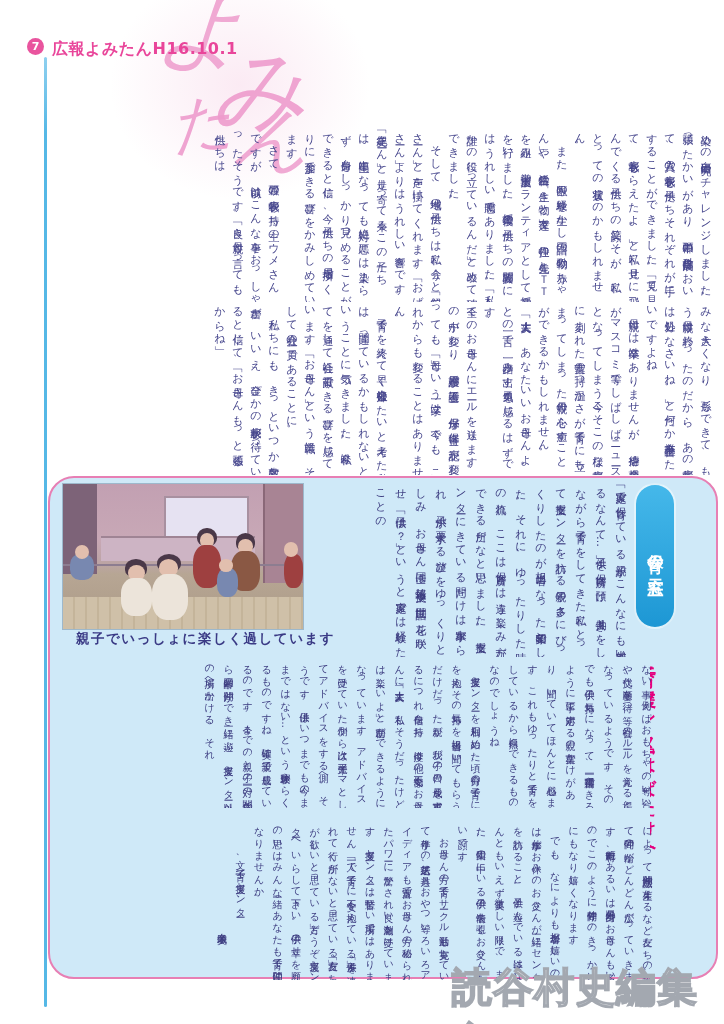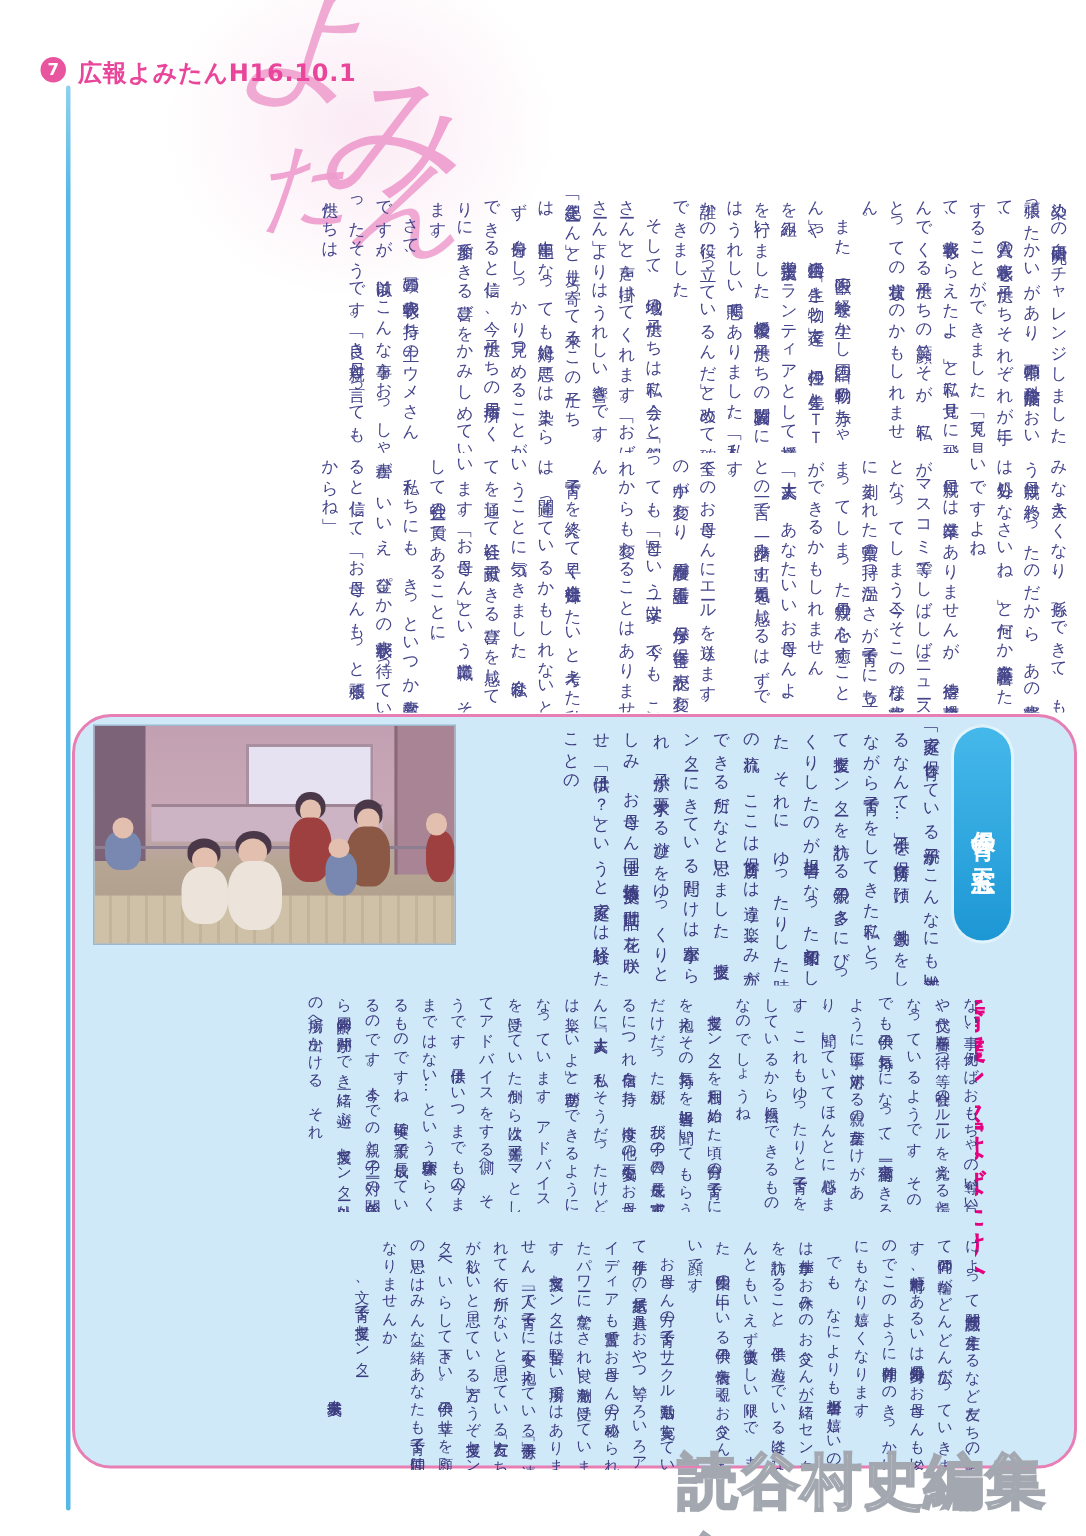--- a/index.html
+++ b/index.html
@@ -152,20 +152,21 @@
     <div class="head" style="left:73%;top:38%;width:6%;height:10%;"></div>
     <div class="body-br" style="left:70%;top:46%;width:12%;height:28%;"></div>
     <div class="body-b" style="left:64%;top:58%;width:9%;height:20%;"></div>
     <div class="head" style="left:65%;top:52%;width:6%;height:9%;"></div>
     <div class="body-r" style="left:92%;top:48%;width:8%;height:24%;"></div>
     <div class="head" style="left:92%;top:40%;width:6%;height:10%;"></div>
     <div class="body-b" style="left:3%;top:48%;width:10%;height:18%;"></div>
     <div class="head" style="left:5%;top:42%;width:6%;height:10%;"></div>
   </div>
 
+  <div class="caption">親子でいっしょに楽しく過しています</div>
 
   <div class="badge">
     <span>保育の窓二五</span>
   </div>
 
   <div class="vtext intro">「家庭で保育している親子がこんなにも大勢いるなんて…」子供を保育所に預け、共働きをしながら子育てをしてきた私にとって支援センターを訪れる親子の多さにびっくりしたのが担当者になった初印象でした。それに、ゆったりした時の流れ、ここは保育所とは違う楽しみ方ができる所だなと思いました。支援センターにきている間だけは家事から離れ、子供が要求する遊びをゆっくりと楽しみ、お母さん同士は情報交換や世間話に花を咲かせ、「子供は？」というと家庭では経験したことの</div>
 
   <div class="vtext headline">
     <span>子育て支援センター「はばたけ」へ</span>
     

